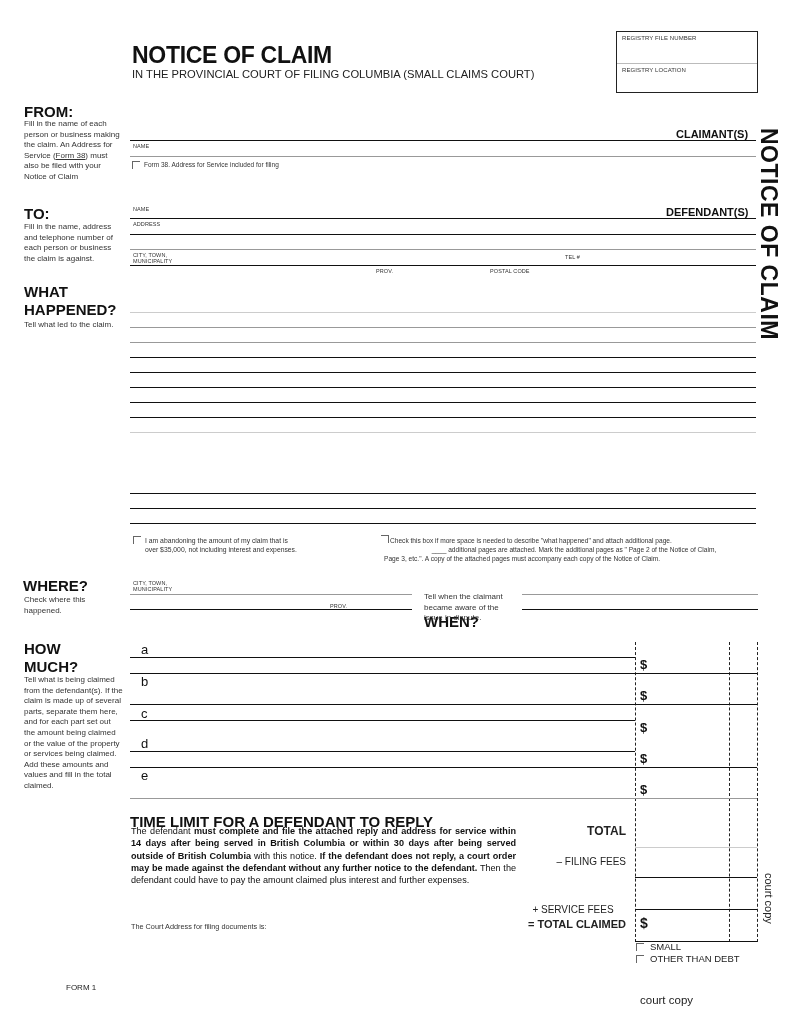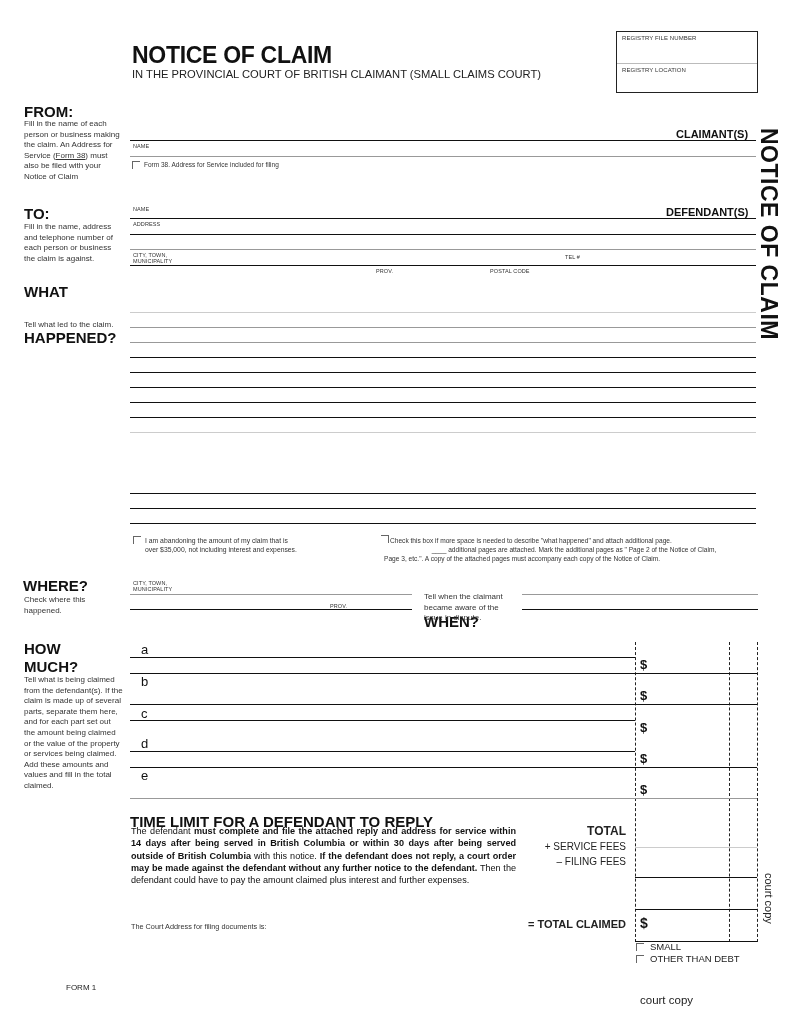--- a/index.html
+++ b/index.html
@@ -17,21 +17,21 @@
   .row-letter { position: absolute; font-size: 13px; font-weight: normal; color: #111; }
   .dollar { position: absolute; font-size: 13px; font-weight: bold; color: #111; }
   .fee-label { position: absolute; font-size: 10px; text-align: right; color: #222; }
   .u { text-decoration: underline; }
   b { font-weight: bold; }
 </style>
 </head>
 <body>
 
 <div class="abs" style="left:132px;top:42px;font-size:23px;font-weight:bold;letter-spacing:-0.3px;">NOTICE OF CLAIM</div>
-<div class="abs" style="left:132px;top:68px;font-size:11.2px;color:#222;">IN THE PROVINCIAL COURT OF BRITISH CLAIMANT (SMALL CLAIMS COURT)</div>
+<div class="abs" style="left:132px;top:68px;font-size:11.2px;color:#222;">IN THE PROVINCIAL COURT OF FILING COLUMBIA (SMALL CLAIMS COURT)</div>
 
 <div class="abs" style="left:616px;top:31px;width:142px;height:62px;border:1px solid #222;">
   <div class="abs" style="left:0;top:0;width:140px;height:32px;border-bottom:1px solid #bbb;">
     <span class="tiny" style="left:5px;top:3px;font-size:6px;">REGISTRY FILE NUMBER</span>
   </div>
   <div class="abs" style="left:0;top:32px;width:140px;height:28px;">
     <span class="tiny" style="left:5px;top:3px;font-size:6px;">REGISTRY LOCATION</span>
   </div>
 </div>
 
@@ -67,21 +67,21 @@
 <div class="abs" style="left:130px;top:250px;width:430px;height:14px;"></div>
 <span class="tiny" style="left:565px;top:254px;">TEL #</span>
 <div class="abs" style="left:560px;top:250px;width:196px;height:14px;"></div>
 <div class="hline" style="left:130px;top:265px;width:626px;"></div>
 <span class="tiny" style="left:376px;top:268px;">PROV.</span>
 <div class="abs" style="left:300px;top:266px;width:180px;height:12px;"></div>
 <span class="tiny" style="left:490px;top:268px;">POSTAL CODE</span>
 <div class="abs" style="left:485px;top:266px;width:160px;height:12px;"></div>
 
 <div class="sec-title" style="left:24px;top:283px;">WHAT</div>
-<div class="sec-title" style="left:24px;top:301px;margin-top:28px;">HAPPENED?</div>
+<div class="sec-title" style="left:24px;top:301px;">HAPPENED?</div>
 <div class="sec-help" style="left:24px;top:320px;width:90px;">Tell what led to the claim.</div>
 
 <div class="abs" style="left:130px;top:300px;width:626px;height:225px;"></div>
 <div class="hline light" style="left:130px;top:312px;width:626px;"></div>
 <div class="hline grey" style="left:130px;top:327px;width:626px;"></div>
 <div class="hline grey" style="left:130px;top:342px;width:626px;"></div>
 <div class="hline" style="left:130px;top:357px;width:626px;"></div>
 <div class="hline" style="left:130px;top:372px;width:626px;"></div>
 <div class="hline" style="left:130px;top:387px;width:626px;"></div>
 <div class="hline" style="left:130px;top:402px;width:626px;"></div>
@@ -168,21 +168,21 @@
 <div class="hline grey" style="left:130px;top:798px;width:627px;"></div>
 
 <div class="fee-label" style="left:520px;top:824px;width:106px;font-weight:bold;font-size:12px;">TOTAL</div>
 <div class="abs" style="left:637px;top:806px;width:120px;height:40px;"></div>
 <div class="hline light" style="left:635px;top:847px;width:122px;"></div>
 
 <div class="fee-label" style="left:520px;top:856px;width:106px;">– FILING FEES</div>
 <div class="abs" style="left:637px;top:848px;width:120px;height:28px;"></div>
 <div class="hline" style="left:635px;top:877px;width:122px;"></div>
 
-<div class="fee-label" style="left:520px;top:841px;width:106px;">+ SERVICE FEES</div>
+<div class="fee-label" style="left:520px;top:904px;width:106px;text-align:center;">+ SERVICE FEES</div>
 <div class="abs" style="left:637px;top:878px;width:120px;height:30px;"></div>
 <div class="hline" style="left:635px;top:909px;width:122px;"></div>
 
 <div class="fee-label" style="left:500px;top:918px;width:126px;font-weight:bold;font-size:11px;">= TOTAL CLAIMED</div>
 <span class="dollar" style="left:640px;top:915px;font-size:14px;">$</span>
 <div class="abs" style="left:652px;top:910px;width:105px;height:30px;"></div>
 <div class="hline" style="left:635px;top:941px;width:122px;"></div>
 
 <div class="cb" style="left:636px;top:943px;"></div>
 <span class="abs" style="left:650px;top:941px;font-size:9.5px;color:#222;">SMALL</span>

